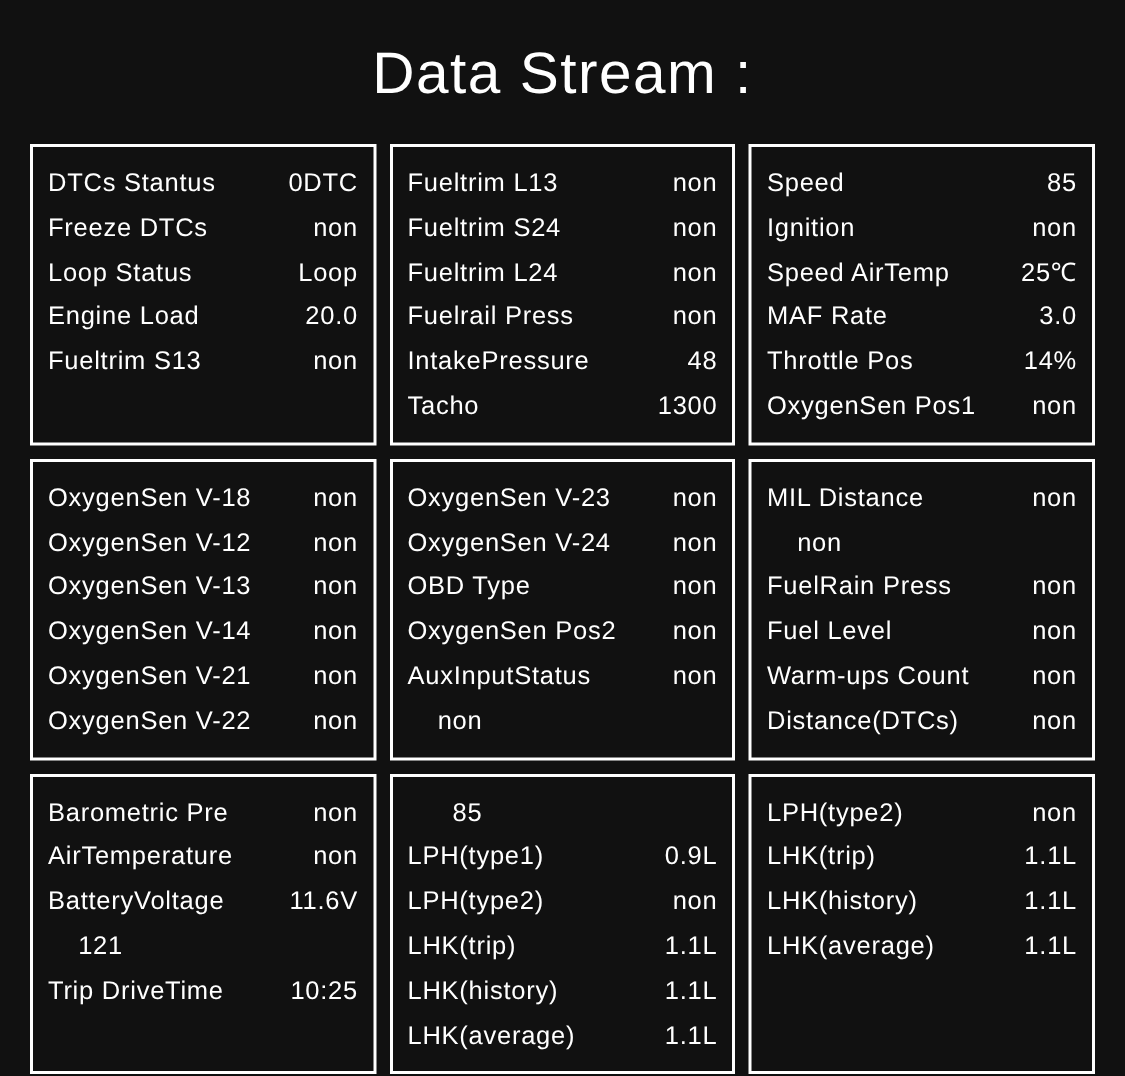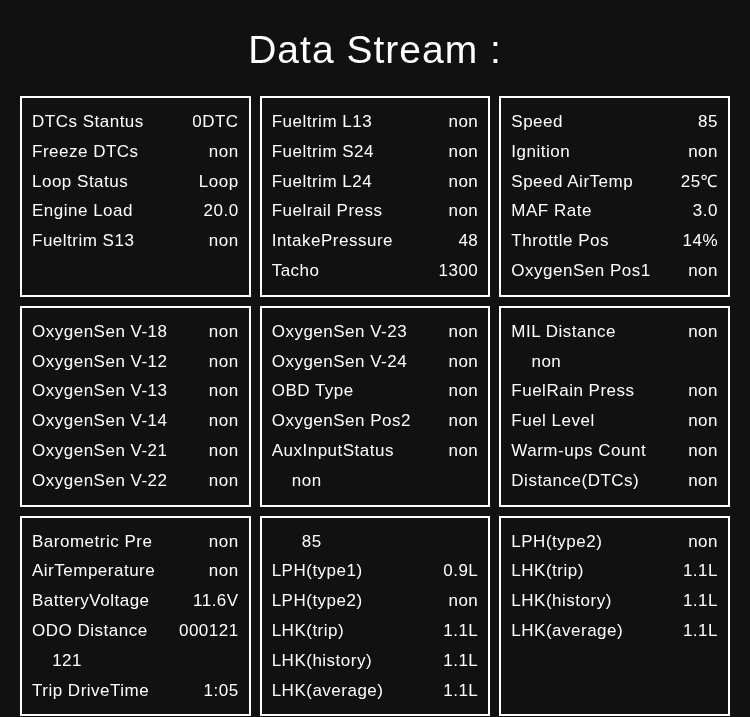--- a/index.html
+++ b/index.html
@@ -218,29 +218,25 @@
         </div>
         <div class="row">
           <span class="label">AirTemperature</span>
           <span class="value">non</span>
         </div>
         <div class="row">
           <span class="label">BatteryVoltage</span>
           <span class="value">11.6V</span>
         </div>
         <div class="row">
-          <span class="label">ODO Distance</span>
-          <span class="value">000121</span>
-        </div>
-        <div class="row">
           <span class="value">121</span>
         </div>
         <div class="row">
           <span class="label">Trip DriveTime</span>
-          <span class="value">1:05</span>
+          <span class="value">10:25</span>
         </div>
       </div>
       <div class="panel">
         <div class="row">
           <span class="value">85</span>
         </div>
         <div class="row">
           <span class="label">LPH(type1)</span>
           <span class="value">0.9L</span>
         </div>

